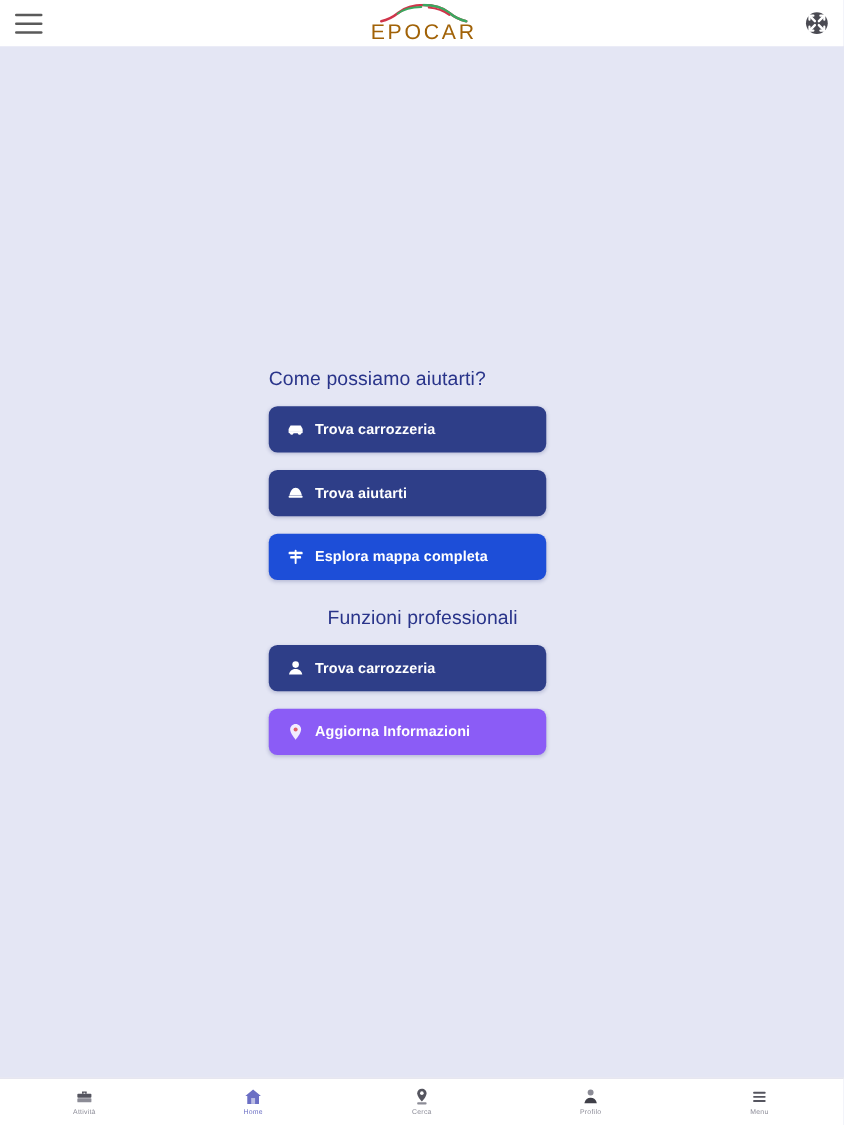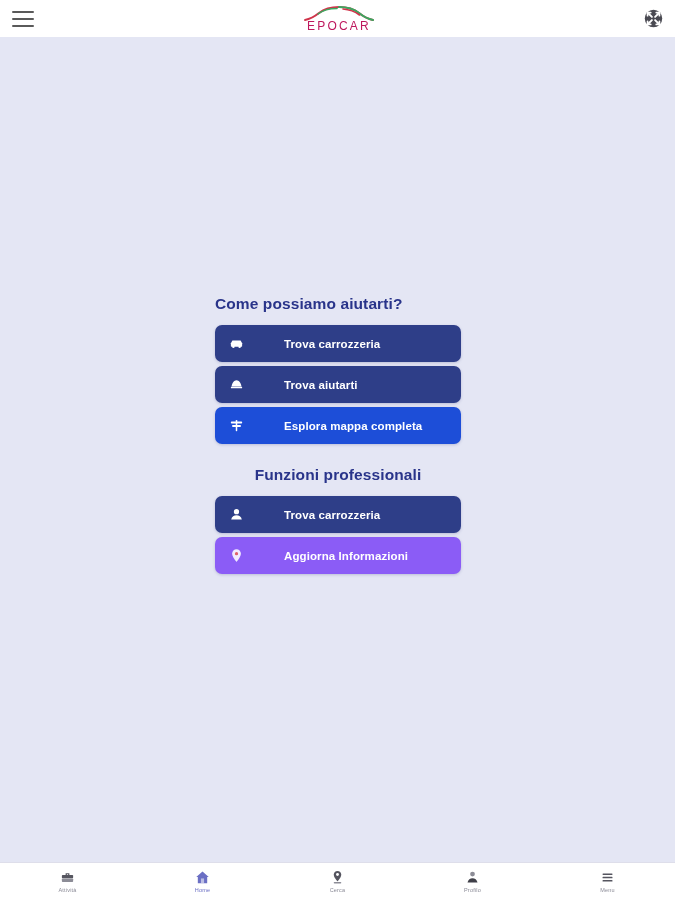--- a/index.html
+++ b/index.html
@@ -49,24 +49,24 @@
   .logo-wrap {
     display: flex;
     flex-direction: column;
     align-items: center;
     justify-content: center;
     line-height: 1;
   }
   .logo-car { display: block; margin-bottom: -3px; }
   .logo-text {
     font-family: "Liberation Sans", sans-serif;
-    font-size: 12px;
+    font-size: 17px;
     font-weight: 400;
     letter-spacing: 2.2px;
-    color: #be185d;
+    color: #a16207;
   }
 
   .fullscreen-btn {
     width: 19px;
     height: 19px;
     cursor: pointer;
     display: flex;
     align-items: center;
     justify-content: center;
   }
@@ -84,45 +84,44 @@
 
   .panel {
     position: absolute;
     left: 215px;
     top: 258px;
     width: 246px;
   }
 
   .section-title {
     font-size: 15.5px;
-    font-weight: bold;
+    font-weight: normal;
     color: #29348a;
     margin-bottom: 12px;
     letter-spacing: 0.1px;
   }
 
   .section-title.second {
     margin-top: 22px;
     text-align: center;
   }
 
   .action-btn {
     display: flex;
     align-items: center;
-    width: 246px;
+    width: 222px;
     height: 37px;
     border: none;
     border-radius: 7px;
     padding: 0 14px;
-    margin-bottom: 4px;
+    margin-bottom: 14px;
     cursor: pointer;
     box-shadow: 0 1px 3px rgba(40,50,120,0.22);
     font-family: "Liberation Sans", sans-serif;
     text-align: left;
-    gap: 32px;
   }
 
   .action-btn .btn-ico {
     width: 15px;
     height: 15px;
     flex: 0 0 15px;
     margin-right: 8px;
     display: flex;
     align-items: center;
     justify-content: center;

